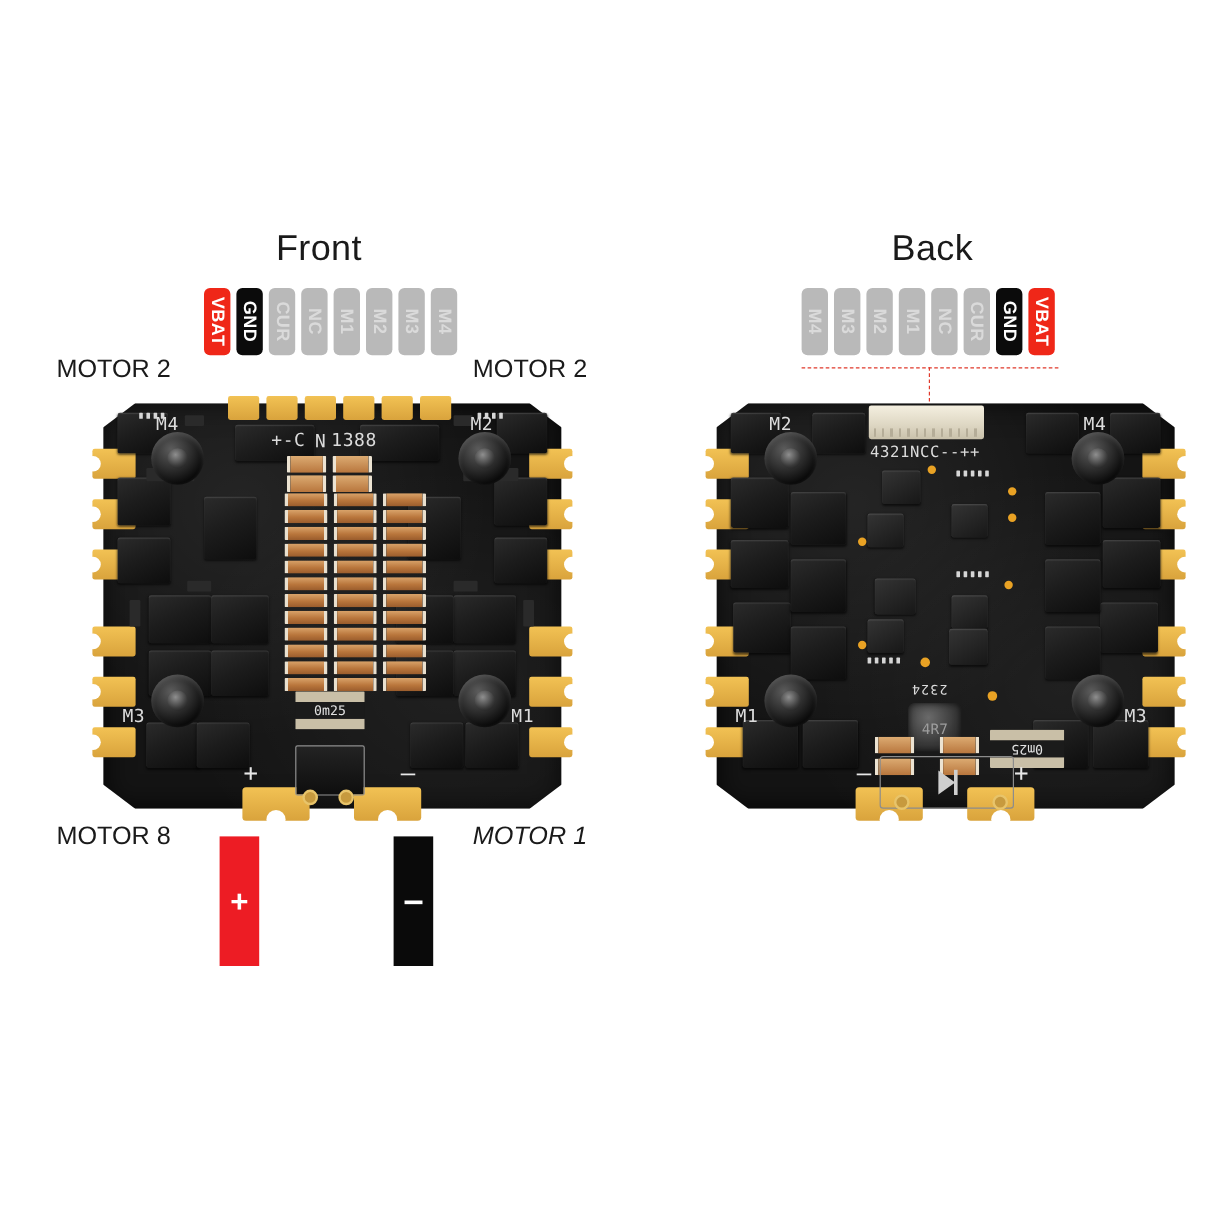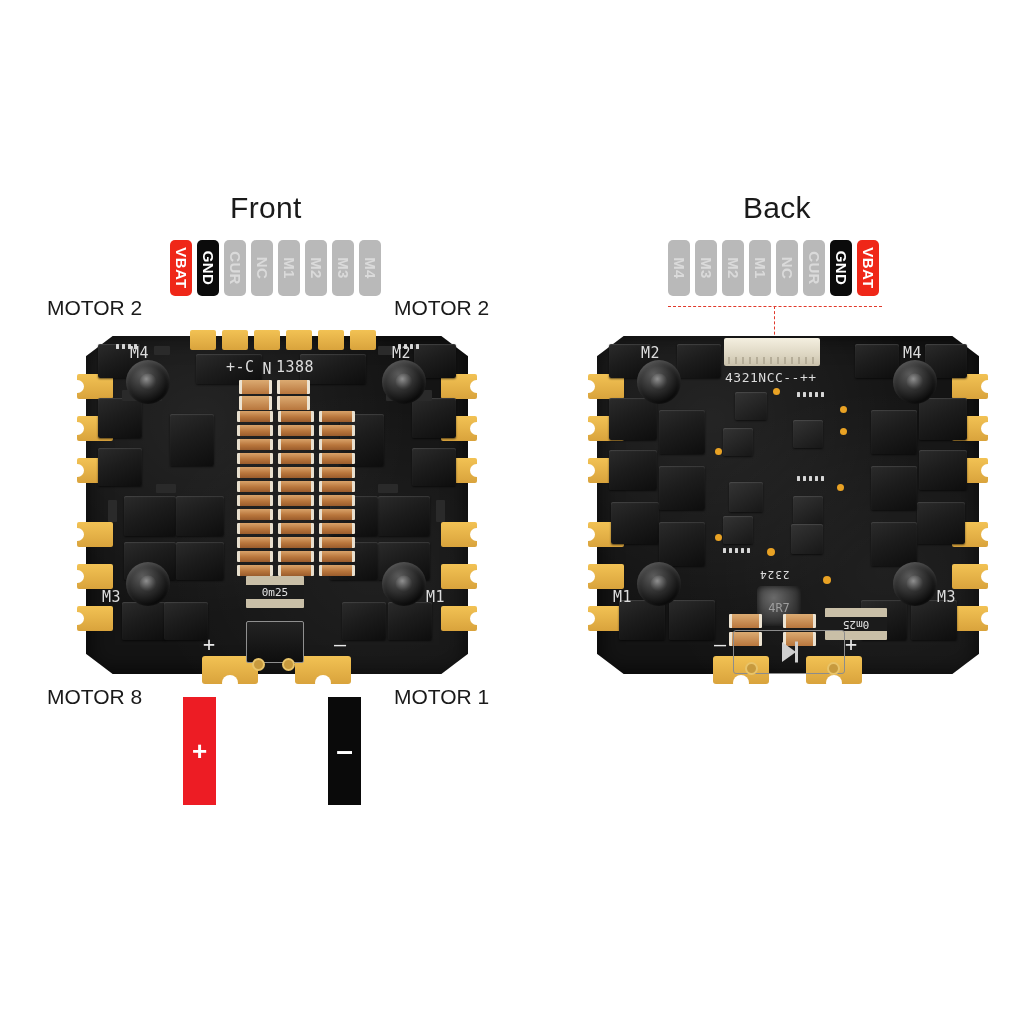--- a/index.html
+++ b/index.html
@@ -68,21 +68,21 @@
   
   .motor-label {
     position: absolute;
     font-size: 21px;
     color: #1a1a1a;
     white-space: nowrap;
   }
   #motor4 { left: 47px;  top: 296px; }
   #motor2 { left: 394px; top: 296px; }
   #motor3 { left: 47px;  top: 685px; }
-  #motor1 { left: 394px; top: 685px; }
+  #motor1 { left: 394px; top: 685px; font-style: italic; }
 
   
   .board {
     position: absolute;
     width: 382px; height: 338px;
   }
   #board-front { left: 86px;  top: 336px; }
   #board-back  { left: 597px; top: 336px; }
 
   .pcb {

